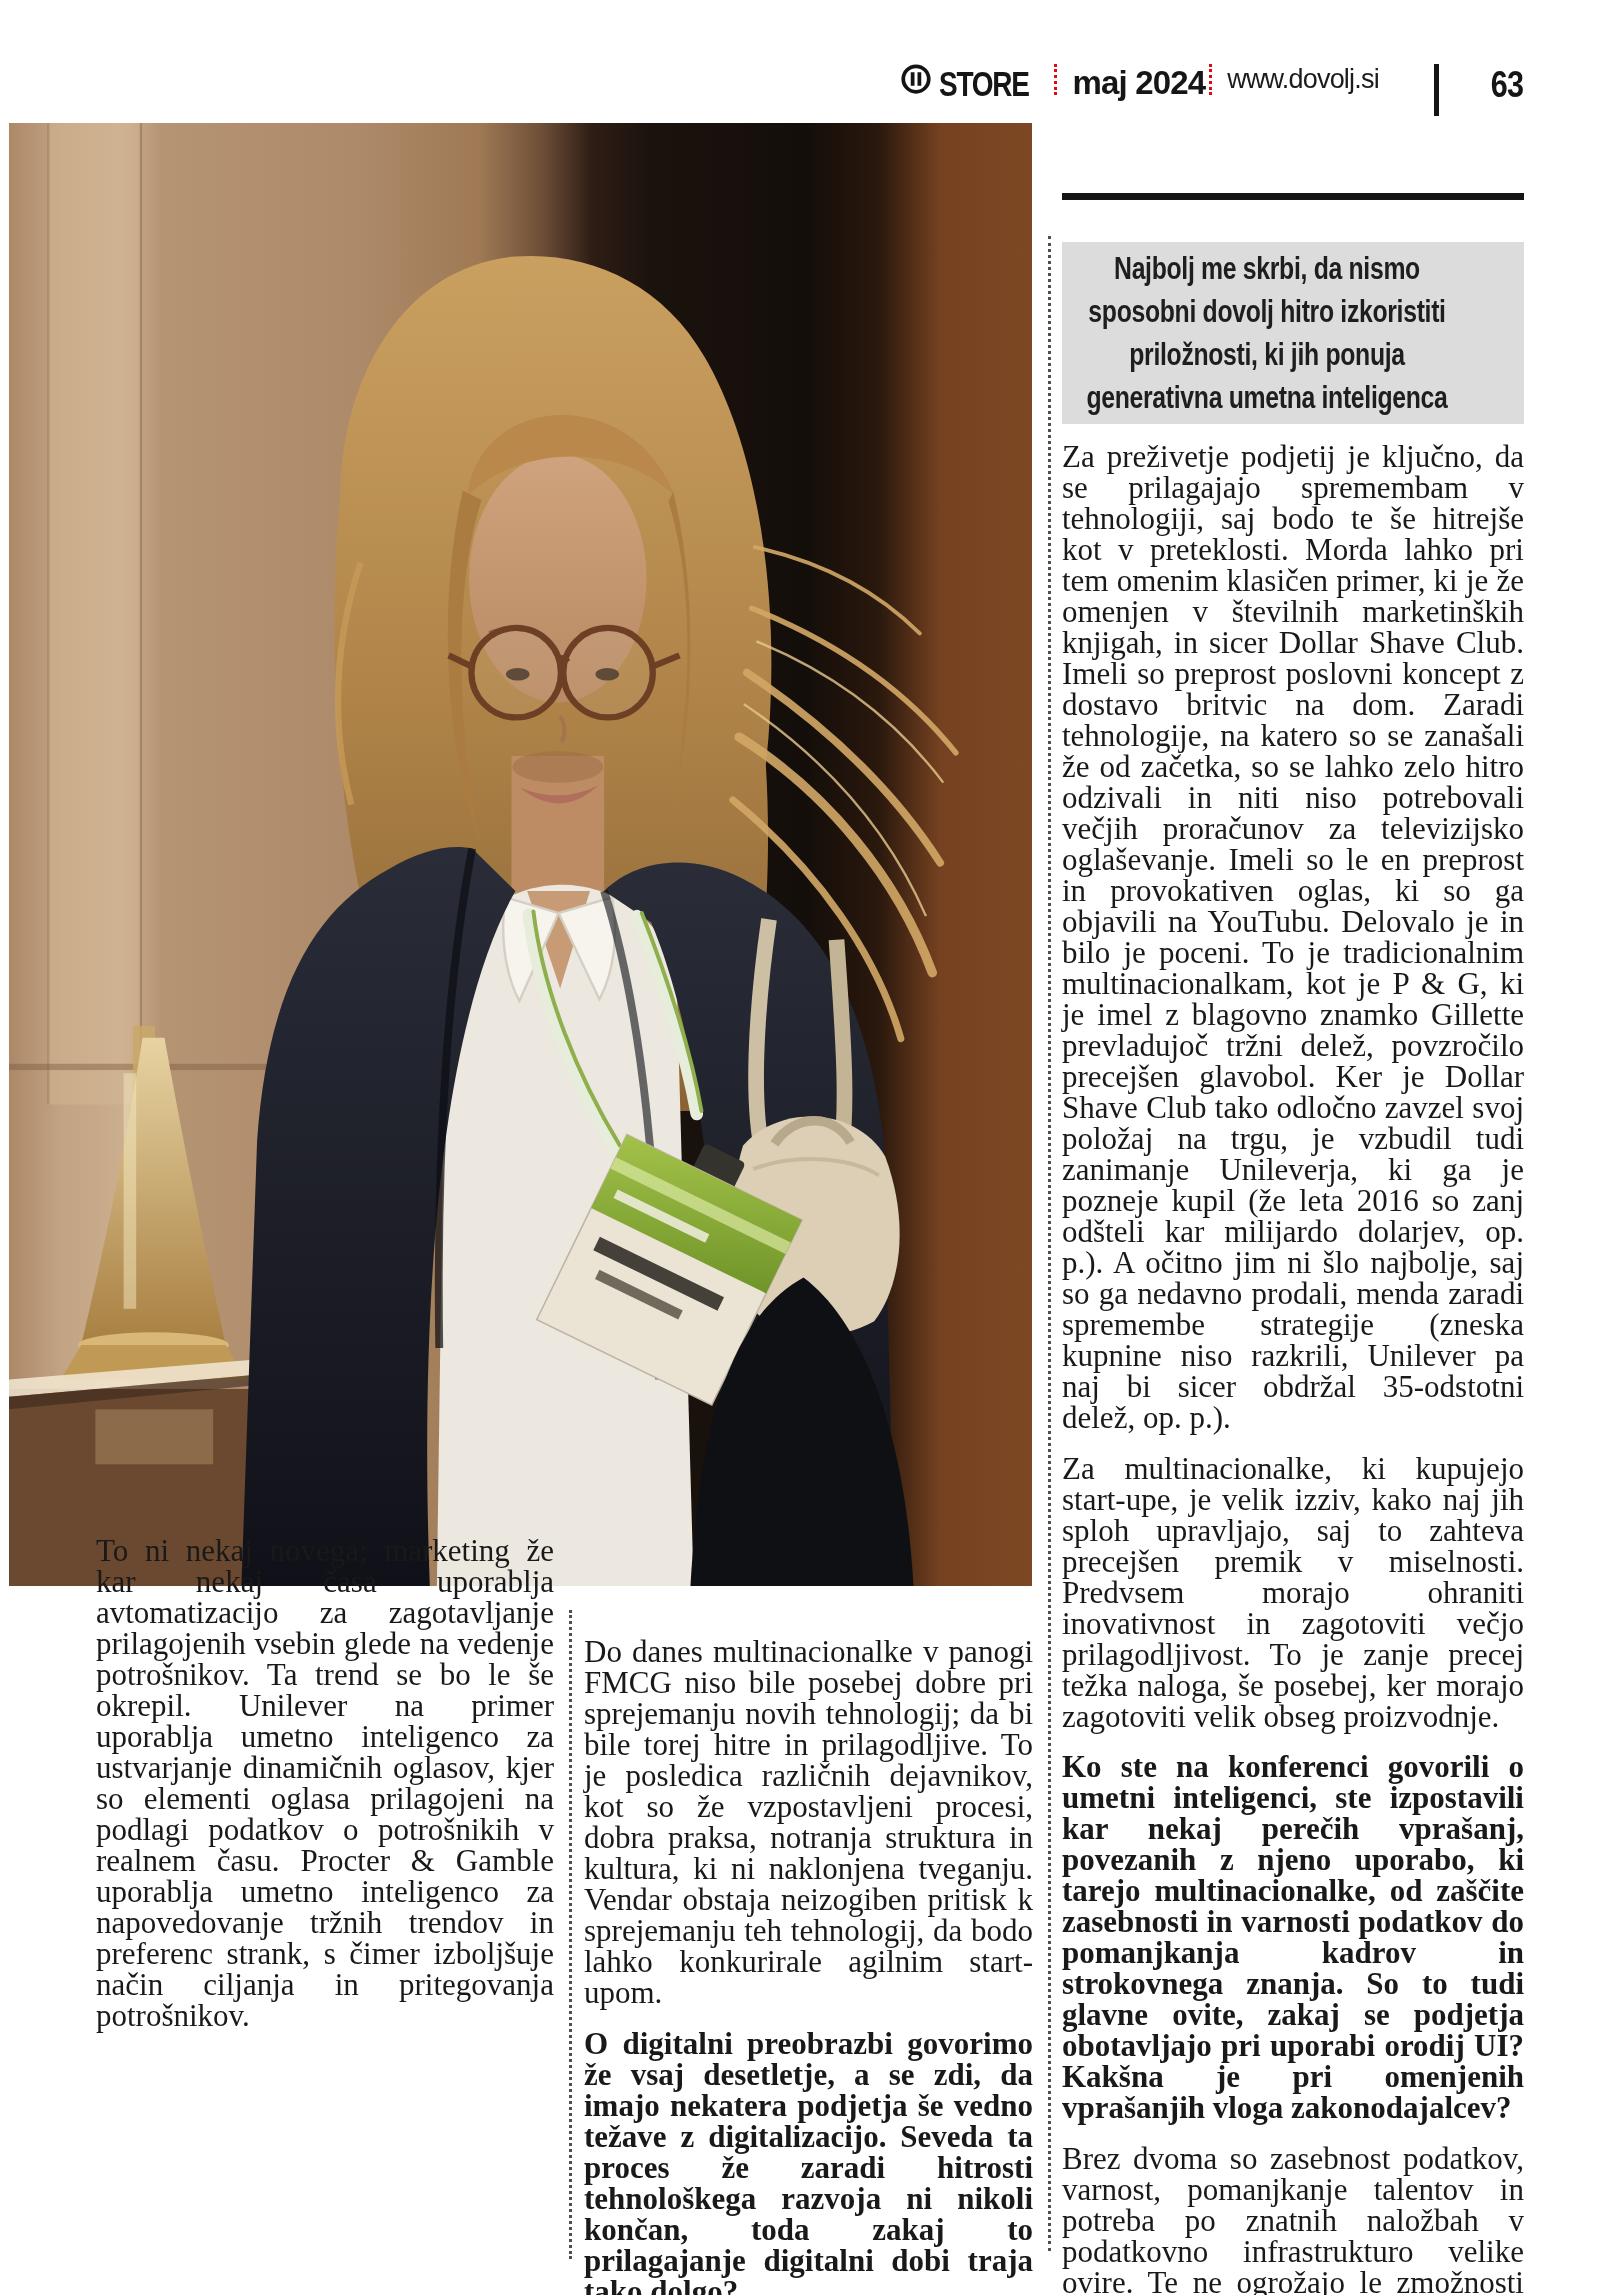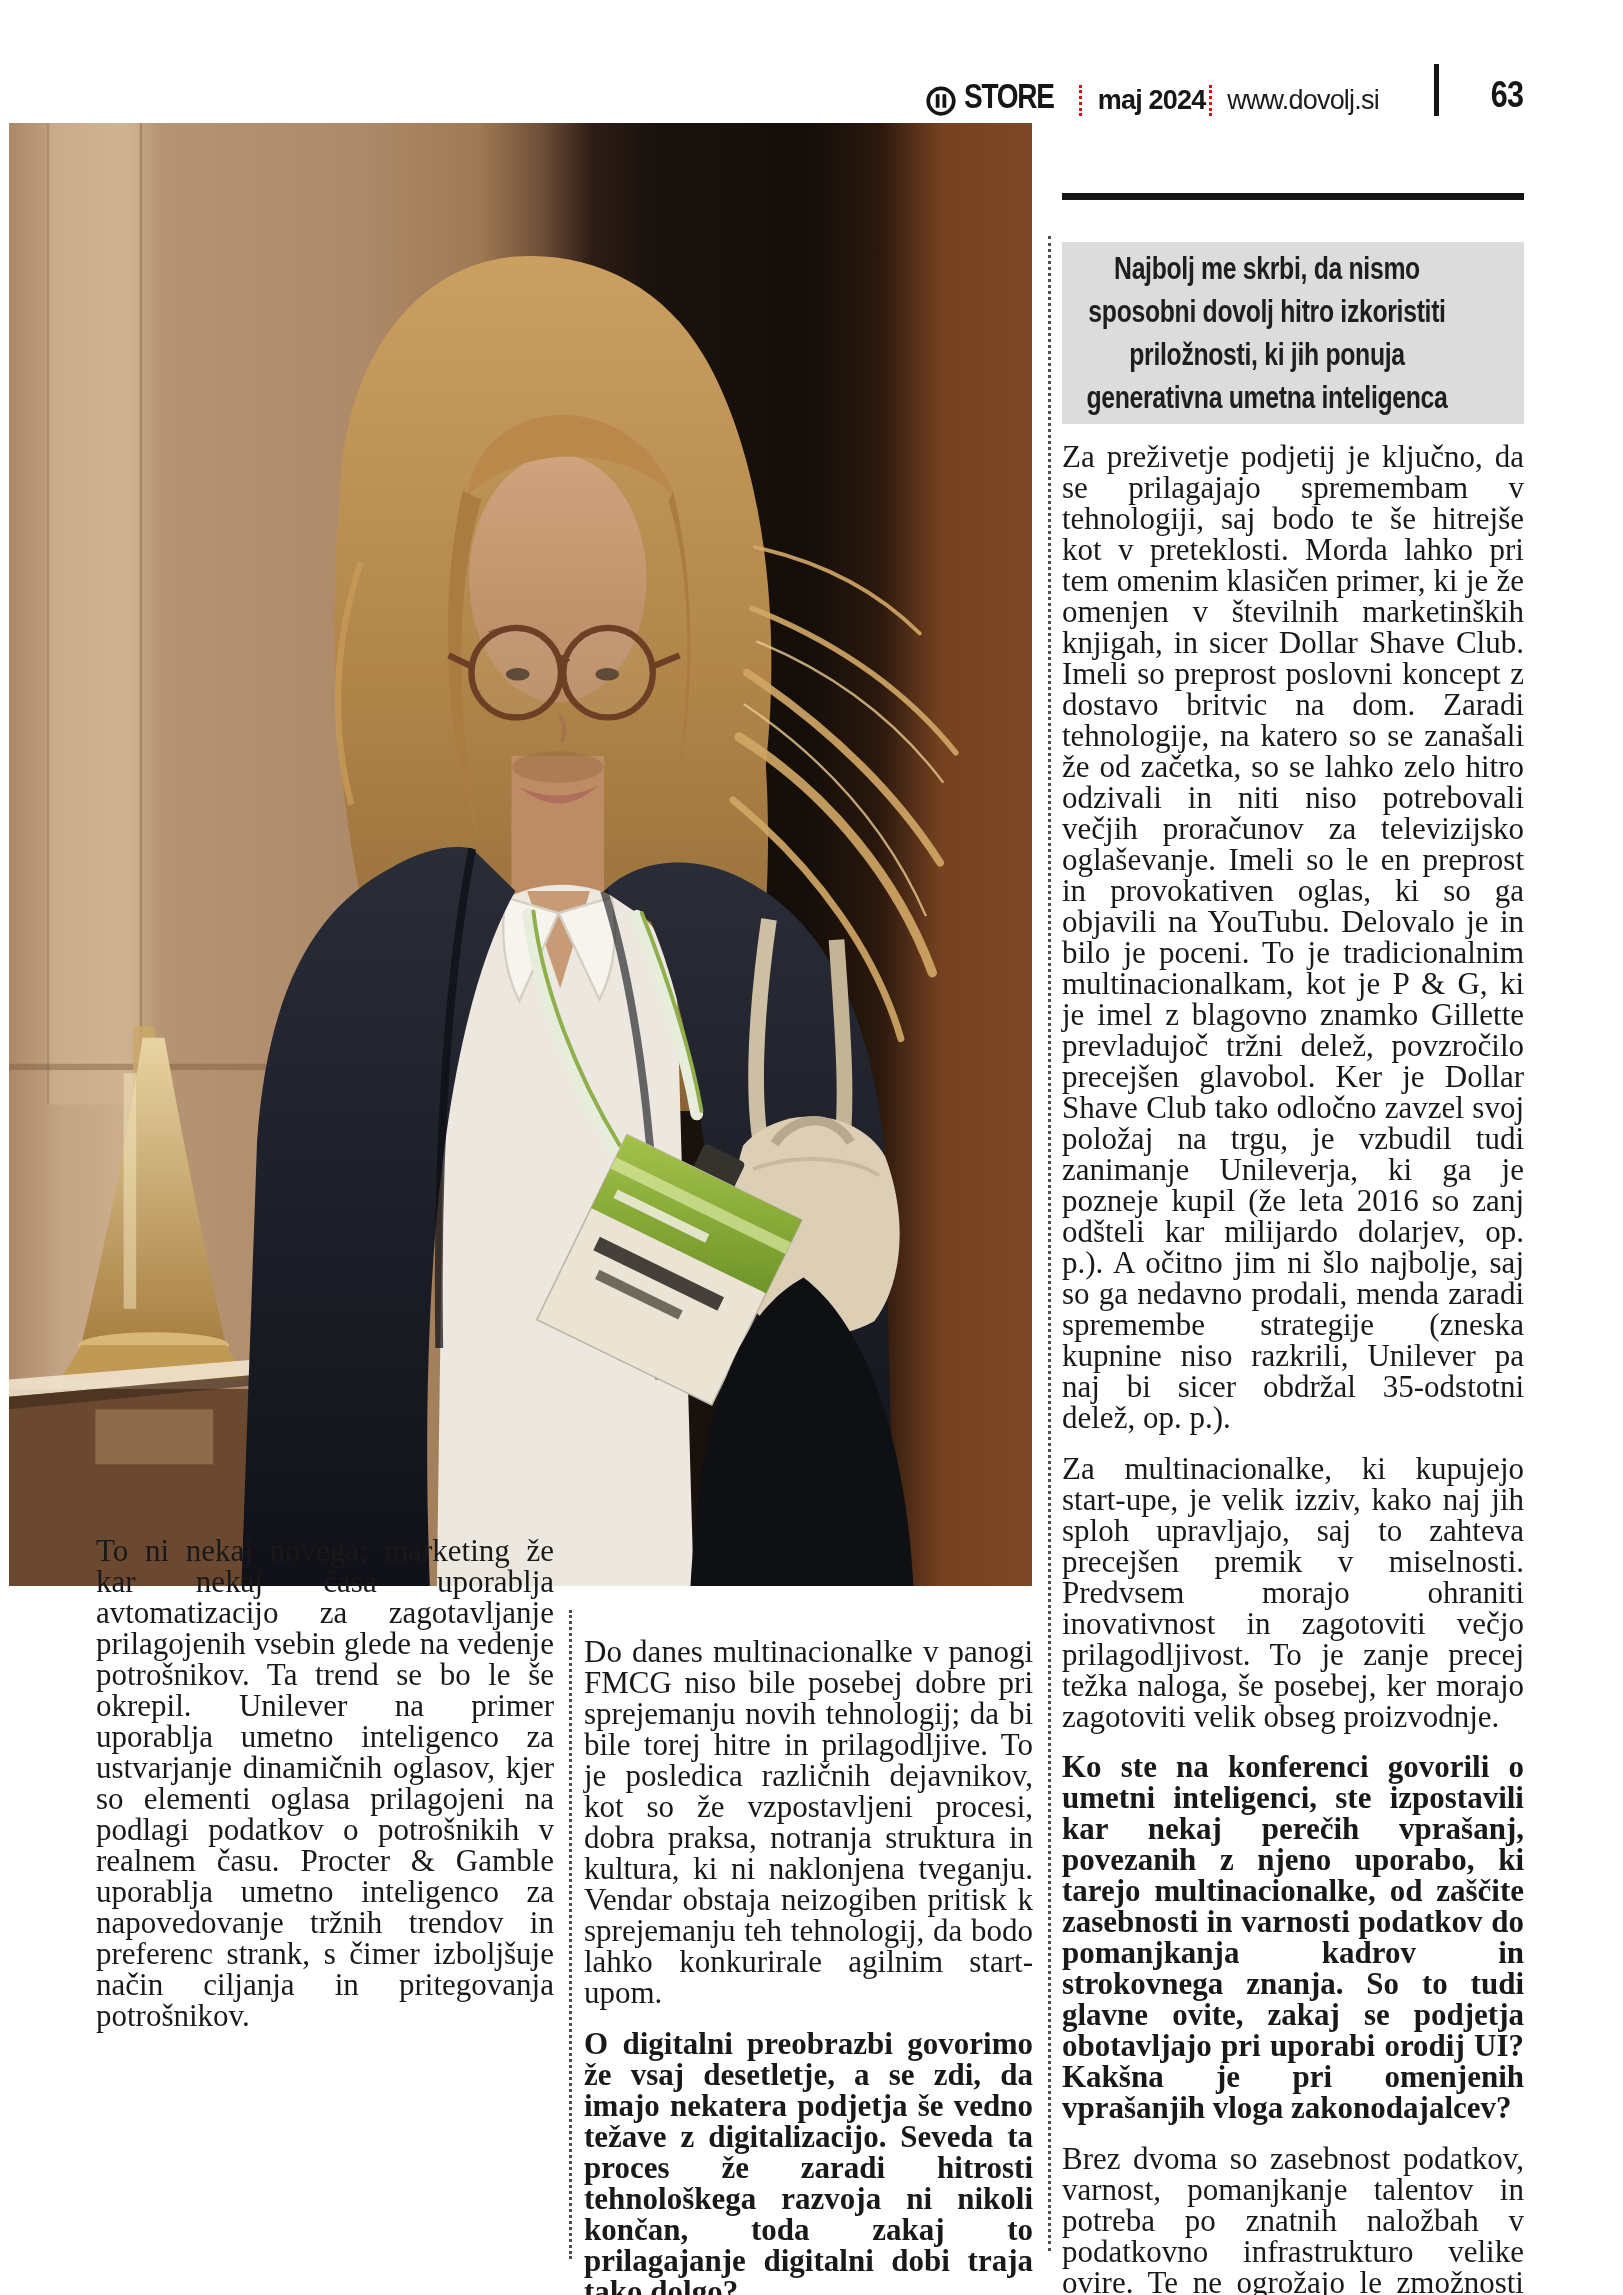--- a/index.html
+++ b/index.html
@@ -1,26 +1,26 @@
 <!DOCTYPE html>
 <html lang="sl" style="font-size:12.6px"><head>
 <meta charset="utf-8">
 <style>
   html,body{margin:0;padding:0;}
   body{width:1623px;height:2295px;position:relative;background:#ffffff;overflow:hidden;
        font-family:"Liberation Serif", serif;color:#161616;}
 
   
-  .hdr{position:absolute;top:64px;right:100px;display:flex;align-items:flex-end;
+  .hdr{position:absolute;top:64px;right:100px;display:flex;align-items:flex-start;
        font-family:"Liberation Sans", sans-serif;white-space:nowrap;}
   .logo-ico{width:30px;height:30px;margin-right:7.9px;flex:0 0 auto;}
   .brand{font-size:35px;font-weight:700;letter-spacing:-1.6px;display:inline-block;
          transform:scaleX(.8);transform-origin:left center;}
   .red-sep{height:31px;border-left:3.1px dotted #e30613;margin:0 15.7px 0 3.1px;}
-  .issue{font-size:27px;font-weight:700;letter-spacing:-0.8px;}
+  .issue{font-size:33px;font-weight:700;letter-spacing:-0.8px;}
   .site{font-size:27px;font-weight:400;letter-spacing:-0.8px;color:#1c1c1c;}
   .vbar{width:4.7px;height:52px;background:#141414;margin:0 46px 0 55px;}
   .pnum{font-size:36px;font-weight:700;letter-spacing:-0.8px;display:inline-block;
         transform:scaleX(.85);transform-origin:right center;}
 
   
   .photo{position:absolute;left:9.4px;top:123px;width:1023px;height:1463px;overflow:hidden;}
   .photo svg{display:block;width:100%;height:100%;}
 
   

